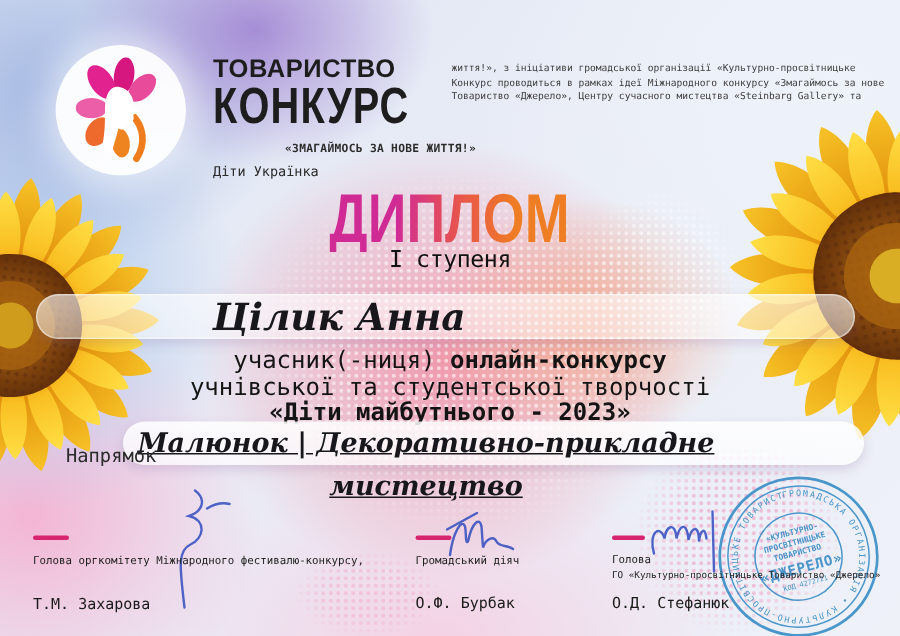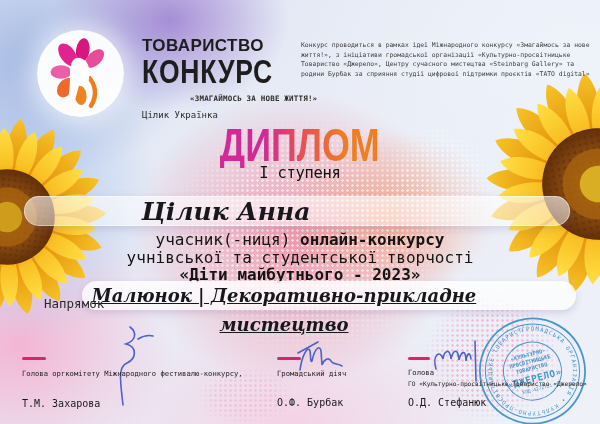--- a/index.html
+++ b/index.html
@@ -194,27 +194,26 @@
       <ellipse cx="30" cy="69" rx="10" ry="14" transform="rotate(35 30 69)" fill="#ee6a2c"></ellipse>
       <ellipse cx="50" cy="79" rx="8" ry="13" transform="rotate(-8 50 79)" fill="#ee8420"></ellipse>
       <path d="M60,54 C70,64 73,79 64,93" stroke="#ef7d1e" stroke-width="6" fill="none" stroke-linecap="round"></path>
       <path d="M46,29 C56,29 62,38 61,45 L67,52 L61,54 C63,59 59,62 55,61 C56,65 52,69 48,66 C46,74 44,80 42,87 L33,84 C36,72 36,60 36,50 C36,38 39,30 46,29 Z" fill="#ffffff"></path>
     </svg>
   </div>
 
   <div class="org1">ТОВАРИСТВО</div>
   <div class="org2">КОНКУРС</div>
   <div class="motto mono">«ЗМАГАЙМОСЬ ЗА НОВЕ ЖИТТЯ!»</div>
-  <div class="patron mono">Цілик Українка</div>
+  <div class="patron mono">Діти Українка</div>
 
   <div class="intro mono">
+    <div>життя!», з ініціативи громадської організації «Культурно-просвітницьке</div>
     <div>Конкурс проводиться в рамках ідеї Міжнародного конкурсу «Змагаймось за нове</div>
-    <div>життя!», з ініціативи громадської організації «Культурно-просвітницьке</div>
     <div>Товариство «Джерело», Центру сучасного мистецтва «Steinbarg Gallery» та</div>
-    <div>родини Бурбак за сприяння студії цифрової підтримки проєктів «ТАТО digital»</div>
   </div>
 
   <div class="ccol t-title abs">
     <span>ДИПЛОМ</span>
   </div>
   <div class="ccol t-degree abs mono">І ступеня</div>
 
   <div class="pill pill-name"></div>
   <div class="name-text script">Цілик Анна</div>
 

